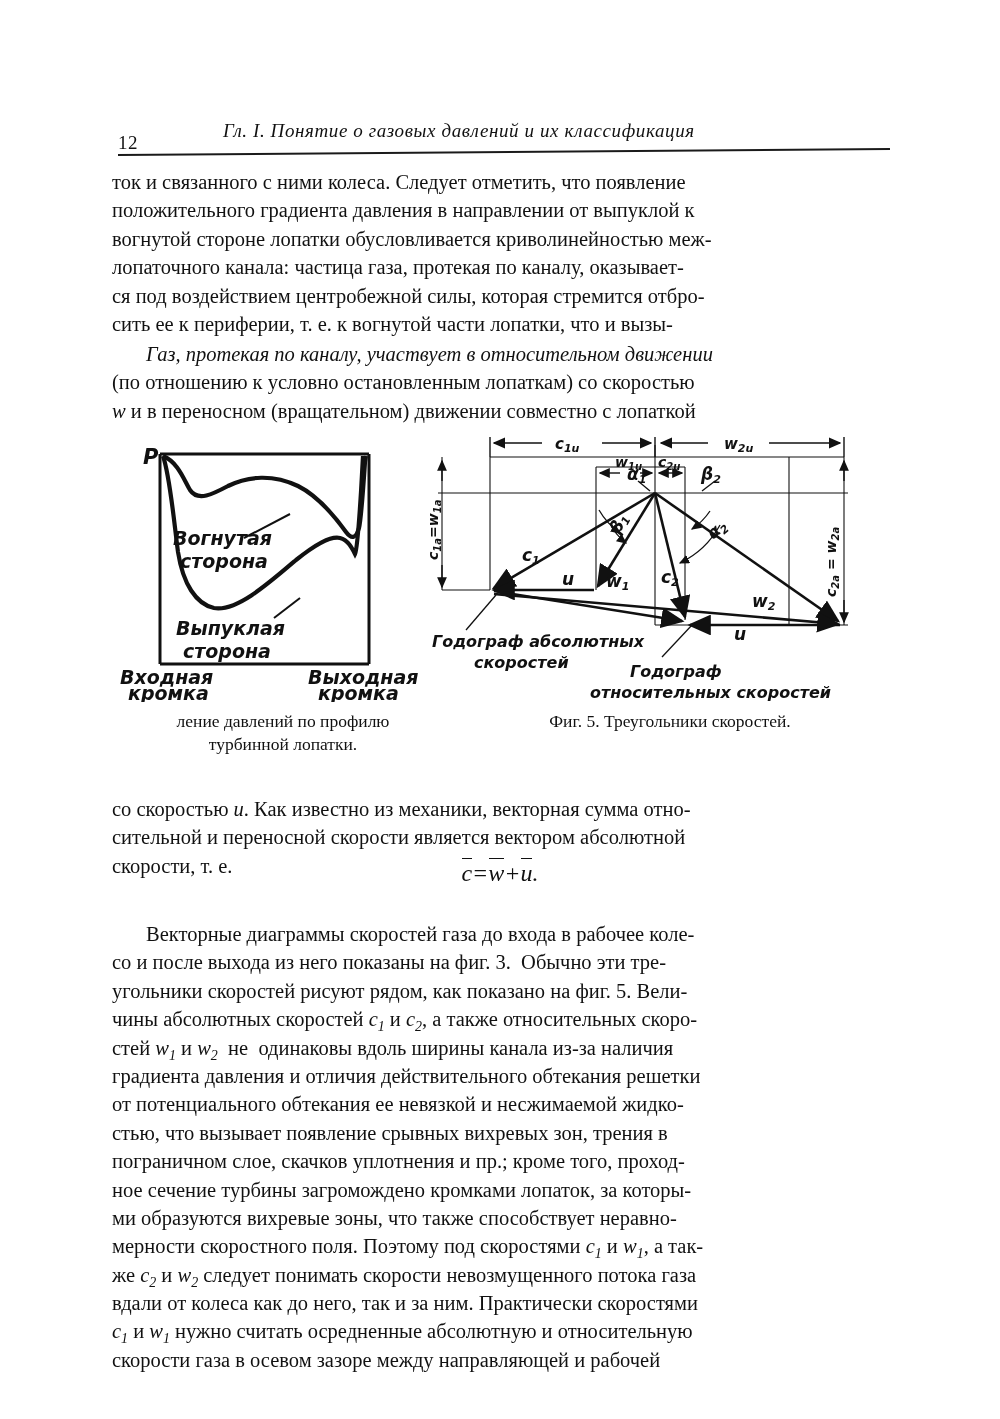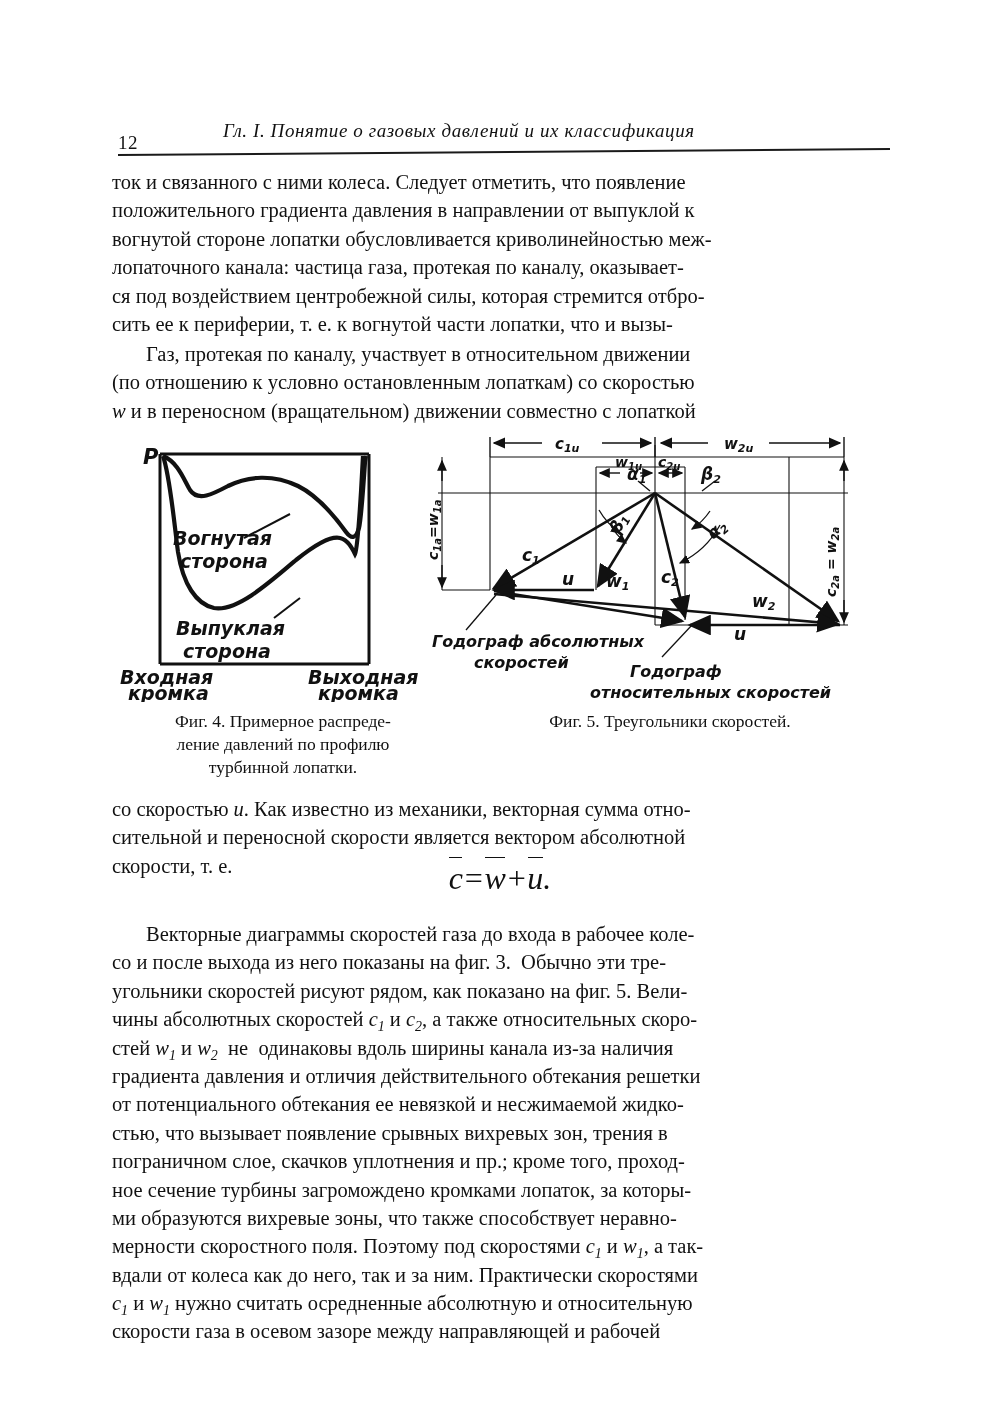--- a/index.html
+++ b/index.html
@@ -83,21 +83,21 @@
   }
   sub { font-size: 0.68em; }
 
   
   .formula {
     position: absolute;
     left: 0;
     top: 860px;
     width: 1000px;
     text-align: center;
-    font-size: 32px;
+    font-size: 24px;
     font-style: italic;
     font-family: "Liberation Serif", serif;
   }
   .ovl { position: relative; display: inline-block; }
   .ovl::after {
     content: "";
     position: absolute;
     left: 4%;
     right: 4%;
     top: -0.08em;
@@ -170,21 +170,21 @@
       </span>
     <span class="ln j">
         <span>ся под воздействием центробежной силы, которая стремится отбро-</span>
       </span>
     <span class="ln j">
         <span>сить ее к периферии, т. е. к вогнутой части лопатки, что и вызы-</span>
       </span>
   </div>
 
   <div class="lines" id="p2" style="top:340px;">
-    <span class="ln j ind" style="width:778px;">
+    <span class="ln j ind" style="width:778px;font-style:italic;">
         <span>Газ, протекая по каналу, участвует в относительном движении</span>
       </span>
     <span class="ln j">
         <span>(по отношению к условно остановленным лопаткам) со скоростью</span>
       </span>
     <span class="ln j">
         <span><i class="math">w</i> и в переносном (вращательном) движении совместно с лопаткой</span>
       </span>
   </div>
 
@@ -368,21 +368,20 @@
       <text x="310" y="215" class="hand" font-size="17" fill="#111">u</text>
 
       <text x="8" y="222" class="hand" font-size="16" fill="#111">Годограф абсолютных</text>
       <text x="50" y="243" class="hand" font-size="16" fill="#111">скоростей</text>
       <text x="206" y="252" class="hand" font-size="16" fill="#111">Годограф</text>
       <text x="166" y="273" class="hand" font-size="16" fill="#111">относительных скоростей</text>
     </svg>
   </div>
 
   <div class="fig-caption" id="fig4-caption">
-    <span style="display:block">Фиг. 4.  Примерное  распреде-</span>
     <span style="display:block">ление  давлений  по  профилю</span>
     <span style="display:block">турбинной   лопатки.</span>
   </div>
 
   <div class="fig-caption" id="fig5-caption">Фиг. 5. Треугольники скоростей.</div>
 
   <div class="lines" id="p3" style="top:795px;">
     <span class="ln j">
         <span>со скоростью <i class="math">u</i>. Как известно из механики, векторная сумма отно-</span>
       </span>
@@ -427,20 +426,23 @@
     <span class="ln j">
         <span>ное сечение турбины загромождено кромками лопаток, за которы-</span>
       </span>
     <span class="ln j">
         <span>ми образуются вихревые зоны, что также способствует неравно-</span>
       </span>
     <span class="ln j">
         <span id="l4-11">мерности скоростного поля. Поэтому под скоростями <i class="math">c<sub>1</sub></i> и <i class="math">w<sub>1</sub></i>, а так-</span>
       </span>
     <span class="ln j">
+        <span id="l4-12">же <i class="math">c<sub>2</sub></i> и <i class="math">w<sub>2</sub></i> следует понимать скорости невозмущенного потока газа</span>
+      </span>
+    <span class="ln j">
         <span>вдали от колеса как до него, так и за ним. Практически скоростями</span>
       </span>
     <span class="ln j">
         <span id="l4-14"><i class="math">c<sub>1</sub></i> и <i class="math">w<sub>1</sub></i> нужно считать осредненные абсолютную и относительную</span>
       </span>
     <span class="ln j">
         <span>скорости газа в осевом зазоре между направляющей и рабочей</span>
       </span>
   </div>
 

